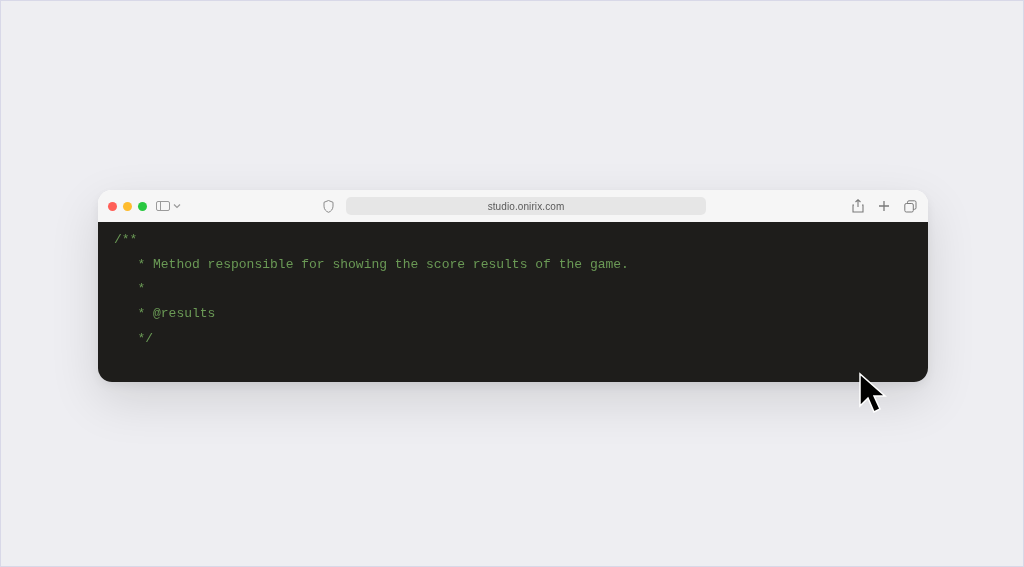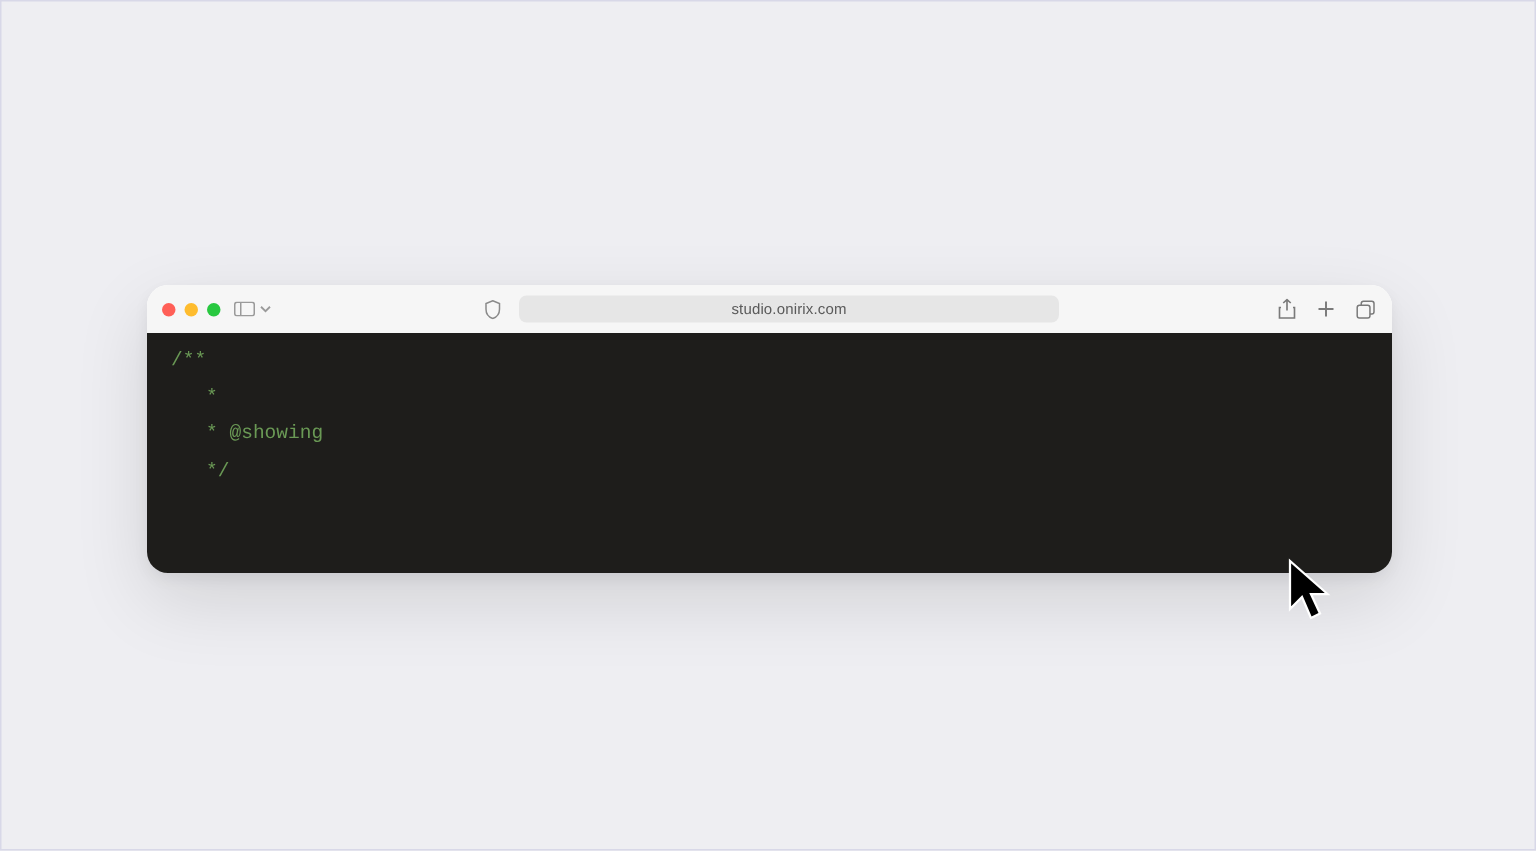--- a/index.html
+++ b/index.html
@@ -171,22 +171,23 @@
         <svg width="13" height="13" viewBox="0 0 13 13">
           <rect x="3.5" y="0.8" width="8.5" height="8.5" rx="1.5" fill="none" stroke="#7a7a7a" stroke-width="1"></rect>
           <rect x="0.8" y="3.5" width="8.5" height="8.5" rx="1.5" fill="#f6f6f6" stroke="#7a7a7a" stroke-width="1"></rect>
         </svg>
       </span>
     </div>
   </div>
 
   <div class="code-area">
     <div class="code-line comment">/**</div>
+    <div class="code-line comment">   * Method responsible for showing the score results of the game.</div>
     <div class="code-line comment">   *</div>
-    <div class="code-line comment">   * @showing</div>
+    <div class="code-line comment">   * @results</div>
     <div class="code-line comment">   */</div>
   </div>
 </div>
 
 <div class="cursor-arrow">
   <svg width="32" height="44" viewBox="0 0 32 44">
     <path d="M2 2 L2 34 L10 26 L16 40 L22 37 L16 24 L27 24 Z" fill="#000" stroke="#fff" stroke-width="1.5"></path>
   </svg>
 </div>
 

